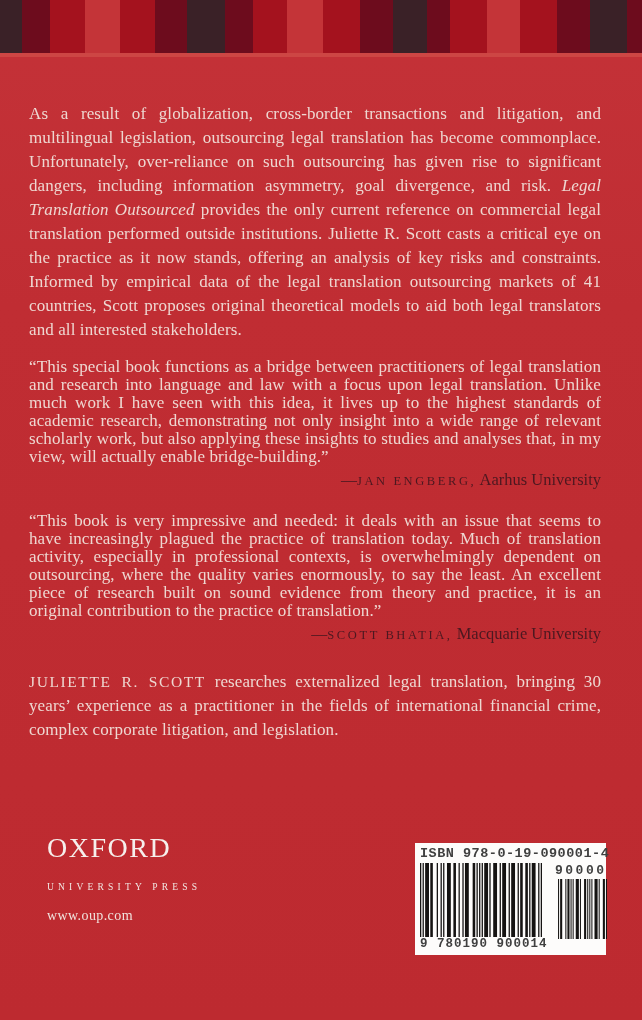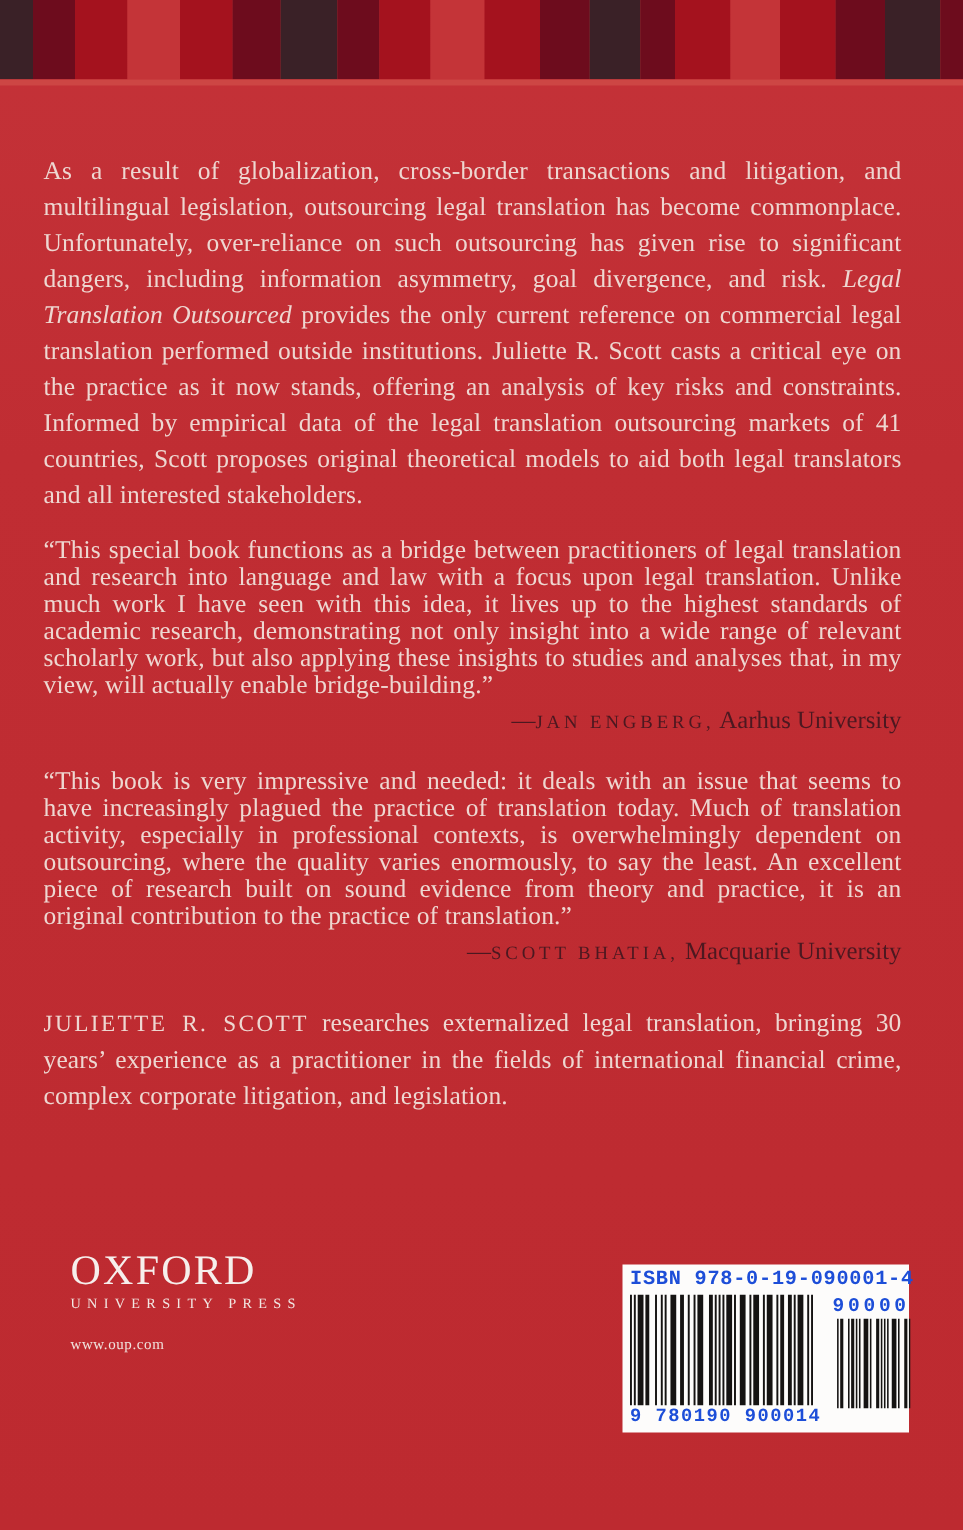--- a/index.html
+++ b/index.html
@@ -87,42 +87,42 @@
     position: absolute;
     left: 47px; top: 834px;
     color: #f6efec;
   }
   .oxford {
     font-size: 28px;
     letter-spacing: 1.5px;
     line-height: 28px;
   }
   .oup-sub {
-    margin-top: 3px;
+    margin-top: 20px;
     font-size: 9.5px;
     letter-spacing: 4.2px;
     color: #f2e7e3;
     text-align: center;
   }
   .website {
     margin-top: 16px;
-    font-size: 10px;
+    font-size: 14px;
     letter-spacing: 0.4px;
     color: #f0e2dd;
   }
 
   
   .barcode-box {
     position: absolute;
     left: 415px; top: 843px;
     width: 191px; height: 112px;
     background: #fdfcfb;
     padding: 2px 5px 3px 5px;
     font-family: "Liberation Mono", monospace;
-    color: #1d4ed8;
+    color: #404040;
   }
   .isbn-line {
     font-size: 13.5px;
     font-weight: bold;
     letter-spacing: 0.5px;
     text-align: center;
     line-height: 17px;
     white-space: nowrap;
   }
   .barcode-row {

